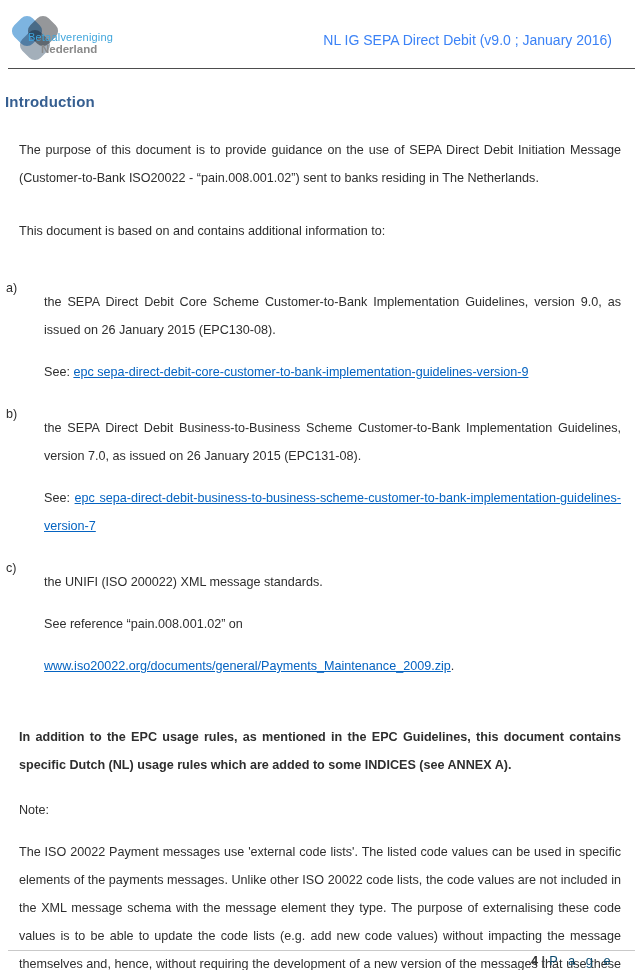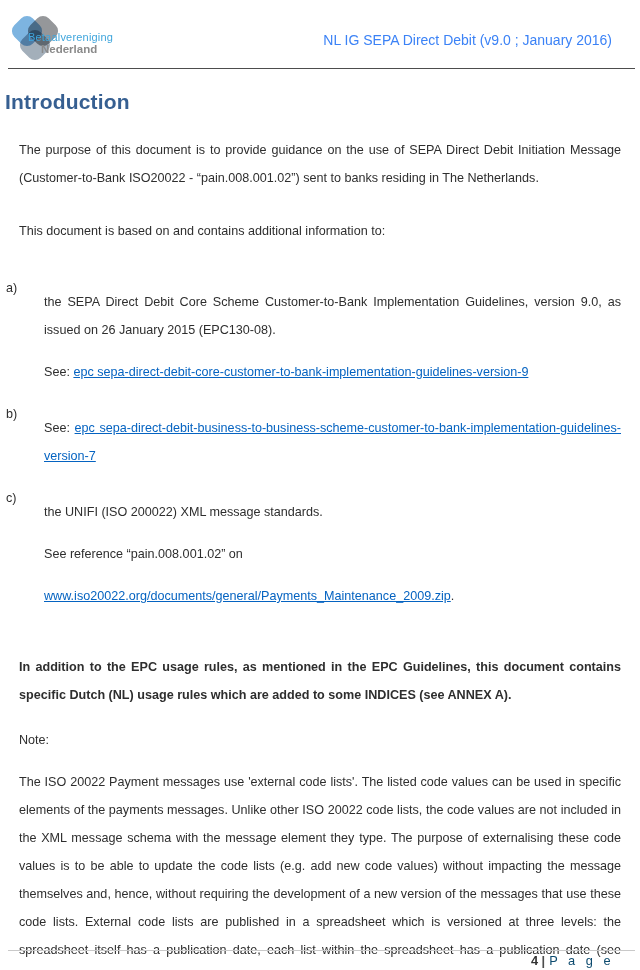--- a/index.html
+++ b/index.html
@@ -15,21 +15,21 @@
   .logo-line2{font-size:11.5px;font-weight:600;color:#8a8a8a;padding-left:13px;line-height:13px;}
   .logo-icon{position:absolute;left:0;top:10px;}
   .header-title{
     position:absolute;top:32px;right:28px;
     font-size:14px;color:#3b82f6;
   }
   .header-rule{position:absolute;top:68px;left:8px;right:5px;border-top:1.2px solid #4d4d4d;height:0;}
   
   .content{position:absolute;left:5px;right:5px;top:88px;}
   .h1{
-    font-size:21px;font-weight:bold;color:#365f91;
+    font-size:15px;font-weight:bold;color:#365f91;
     margin:0;line-height:27px;letter-spacing:.2px;
   }
   .para{
     font-size:12.6px;line-height:28px;text-align:justify;
     margin:14px;
   }
   .mt1{margin-top:21px;}
   .mt2{margin-top:25px;}
   .mt3{margin-top:29px;}
   .bold{font-weight:bold;}
@@ -82,20 +82,21 @@
       <div class="li-marker">a)</div>
       <div class="li-body">
         <div class="para">the  SEPA Direct Debit Core Scheme Customer-to-Bank Implementation Guidelines, version 9.0, as issued on 26 January 2015 (EPC130-08).</div>
         <div class="para"><span>See: </span><a href="#" class="doc-link">epc sepa-direct-debit-core-customer-to-bank-implementation-guidelines-version-9</a></div>
       </div>
     </div>
 
     <div class="list-item">
       <div class="li-marker">b)</div>
       <div class="li-body">
+        <div class="para">the SEPA Direct Debit Business-to-Business Scheme Customer-to-Bank Implementation Guidelines, version 7.0, as issued on 26 January 2015 (EPC131-08).</div>
         <div class="para"><span>See: </span><a href="#" class="doc-link">epc sepa-direct-debit-business-to-business-scheme-customer-to-bank-implementation-guidelines-version-7</a></div>
       </div>
     </div>
 
     <div class="list-item">
       <div class="li-marker">c)</div>
       <div class="li-body">
         <div class="para">the UNIFI (ISO 200022) XML message standards.</div>
         <div class="para">See  reference “pain.008.001.02” on</div>
         <div class="para"><a href="#" class="doc-link">www.iso20022.org/documents/general/Payments_Maintenance_2009.zip</a><span>.</span></div>

